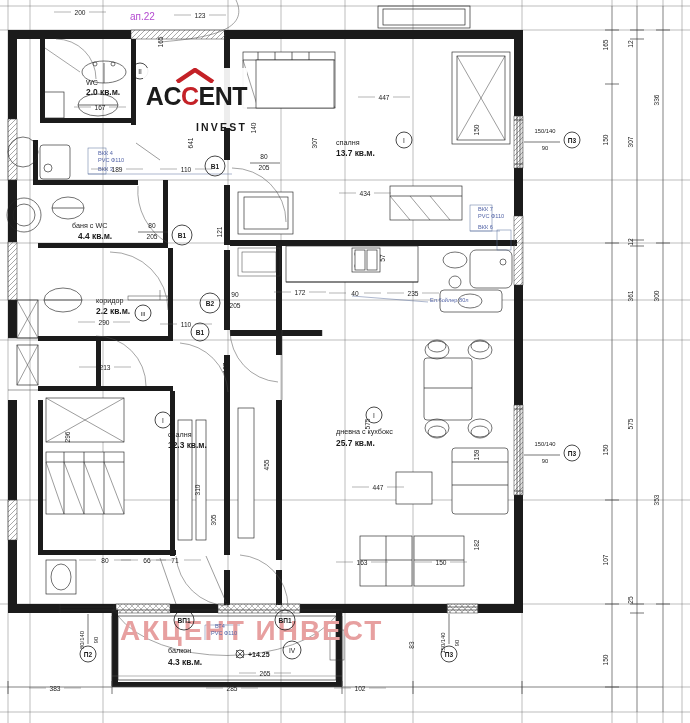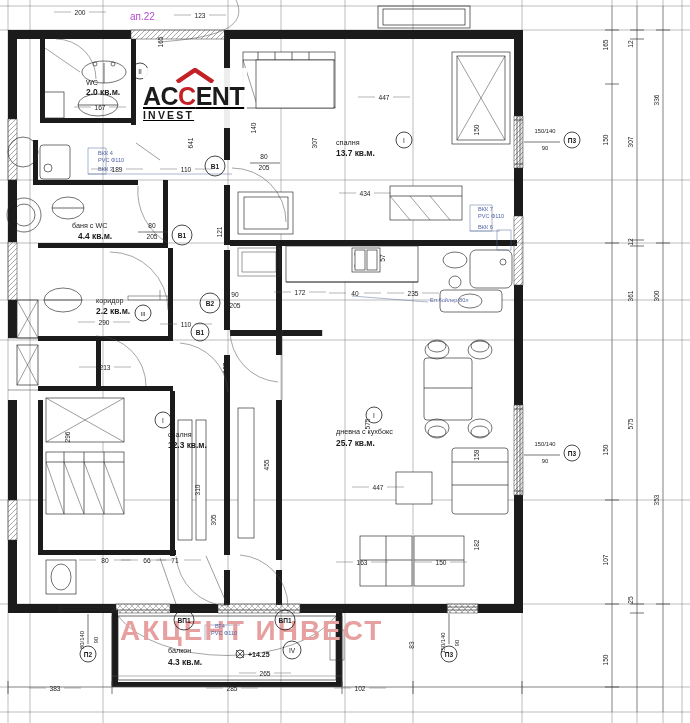--- a/index.html
+++ b/index.html
@@ -59,24 +59,23 @@
     font-size: 28px;
     letter-spacing: 2px;
   }
   
   #logo {
     position: absolute;
     left: 143px;
     top: 68px;
     width: 104px;
     height: 60px;
-    text-align: left;
+    text-align: right;
     background: rgba(255,255,255,0.92);
     user-select: none;
-    text-decoration: underline;
   }
   #logo .roof {
     position: relative;
     height: 15px;
   }
   #logo .roof svg { display:block; margin: 0 auto; }
   #logo .word {
     font-family: "Liberation Sans", sans-serif;
     font-weight: bold;
     font-size: 25px;
@@ -84,21 +83,21 @@
     color: #1b1b1b;
     line-height: 26px;
   }
   #logo .word .cc { color: #c42127; }
   #logo .sub {
     font-family: "Liberation Sans", sans-serif;
     font-weight: bold;
     font-size: 10.5px;
     letter-spacing: 2.2px;
     color: #1b1b1b;
-    margin-top: 0;
+    margin-top: 12px;
   }
 </style>
 </head>
 <body>
 
 <div id="plan">
 
   <svg class="layer" viewBox="0 0 690 723">
 
     <g class="hair">

